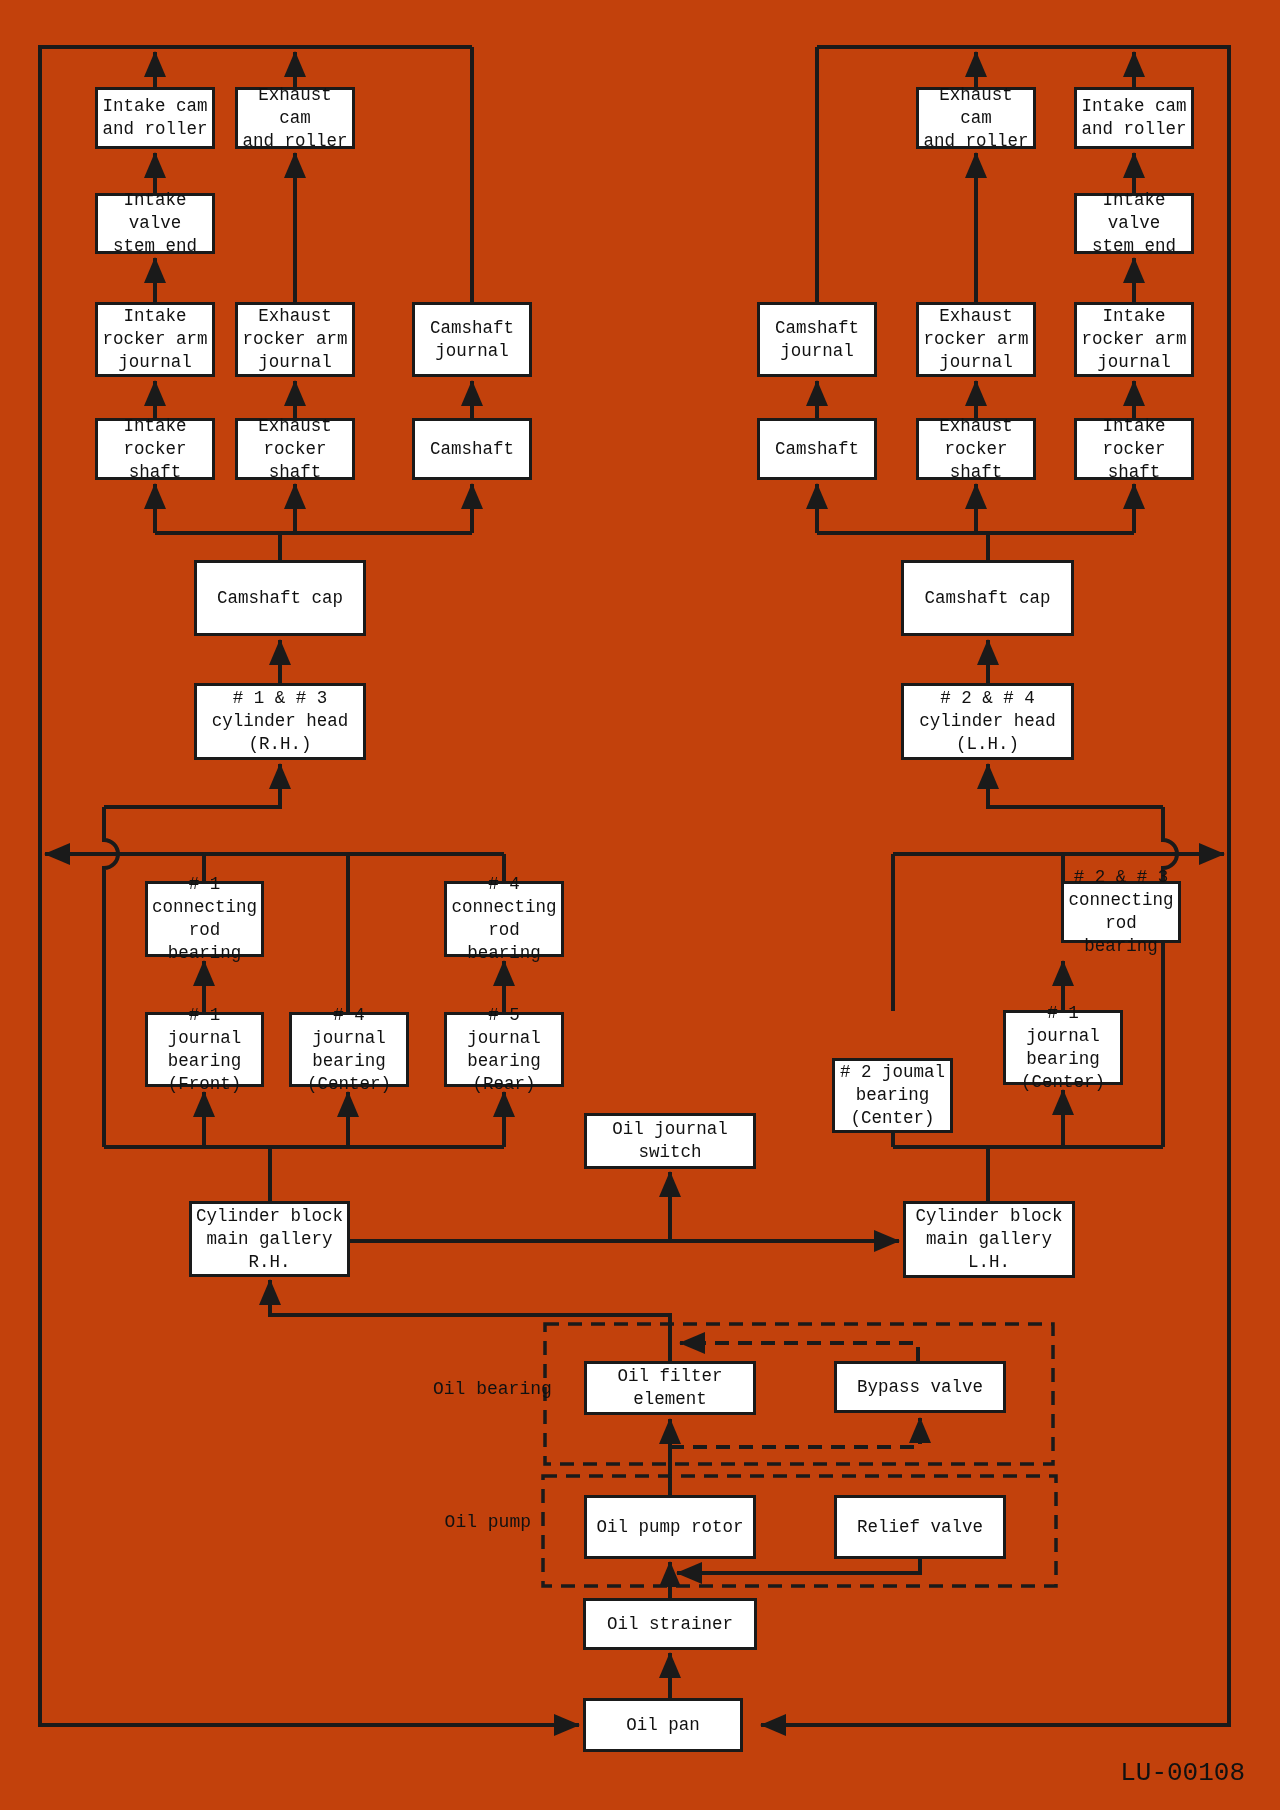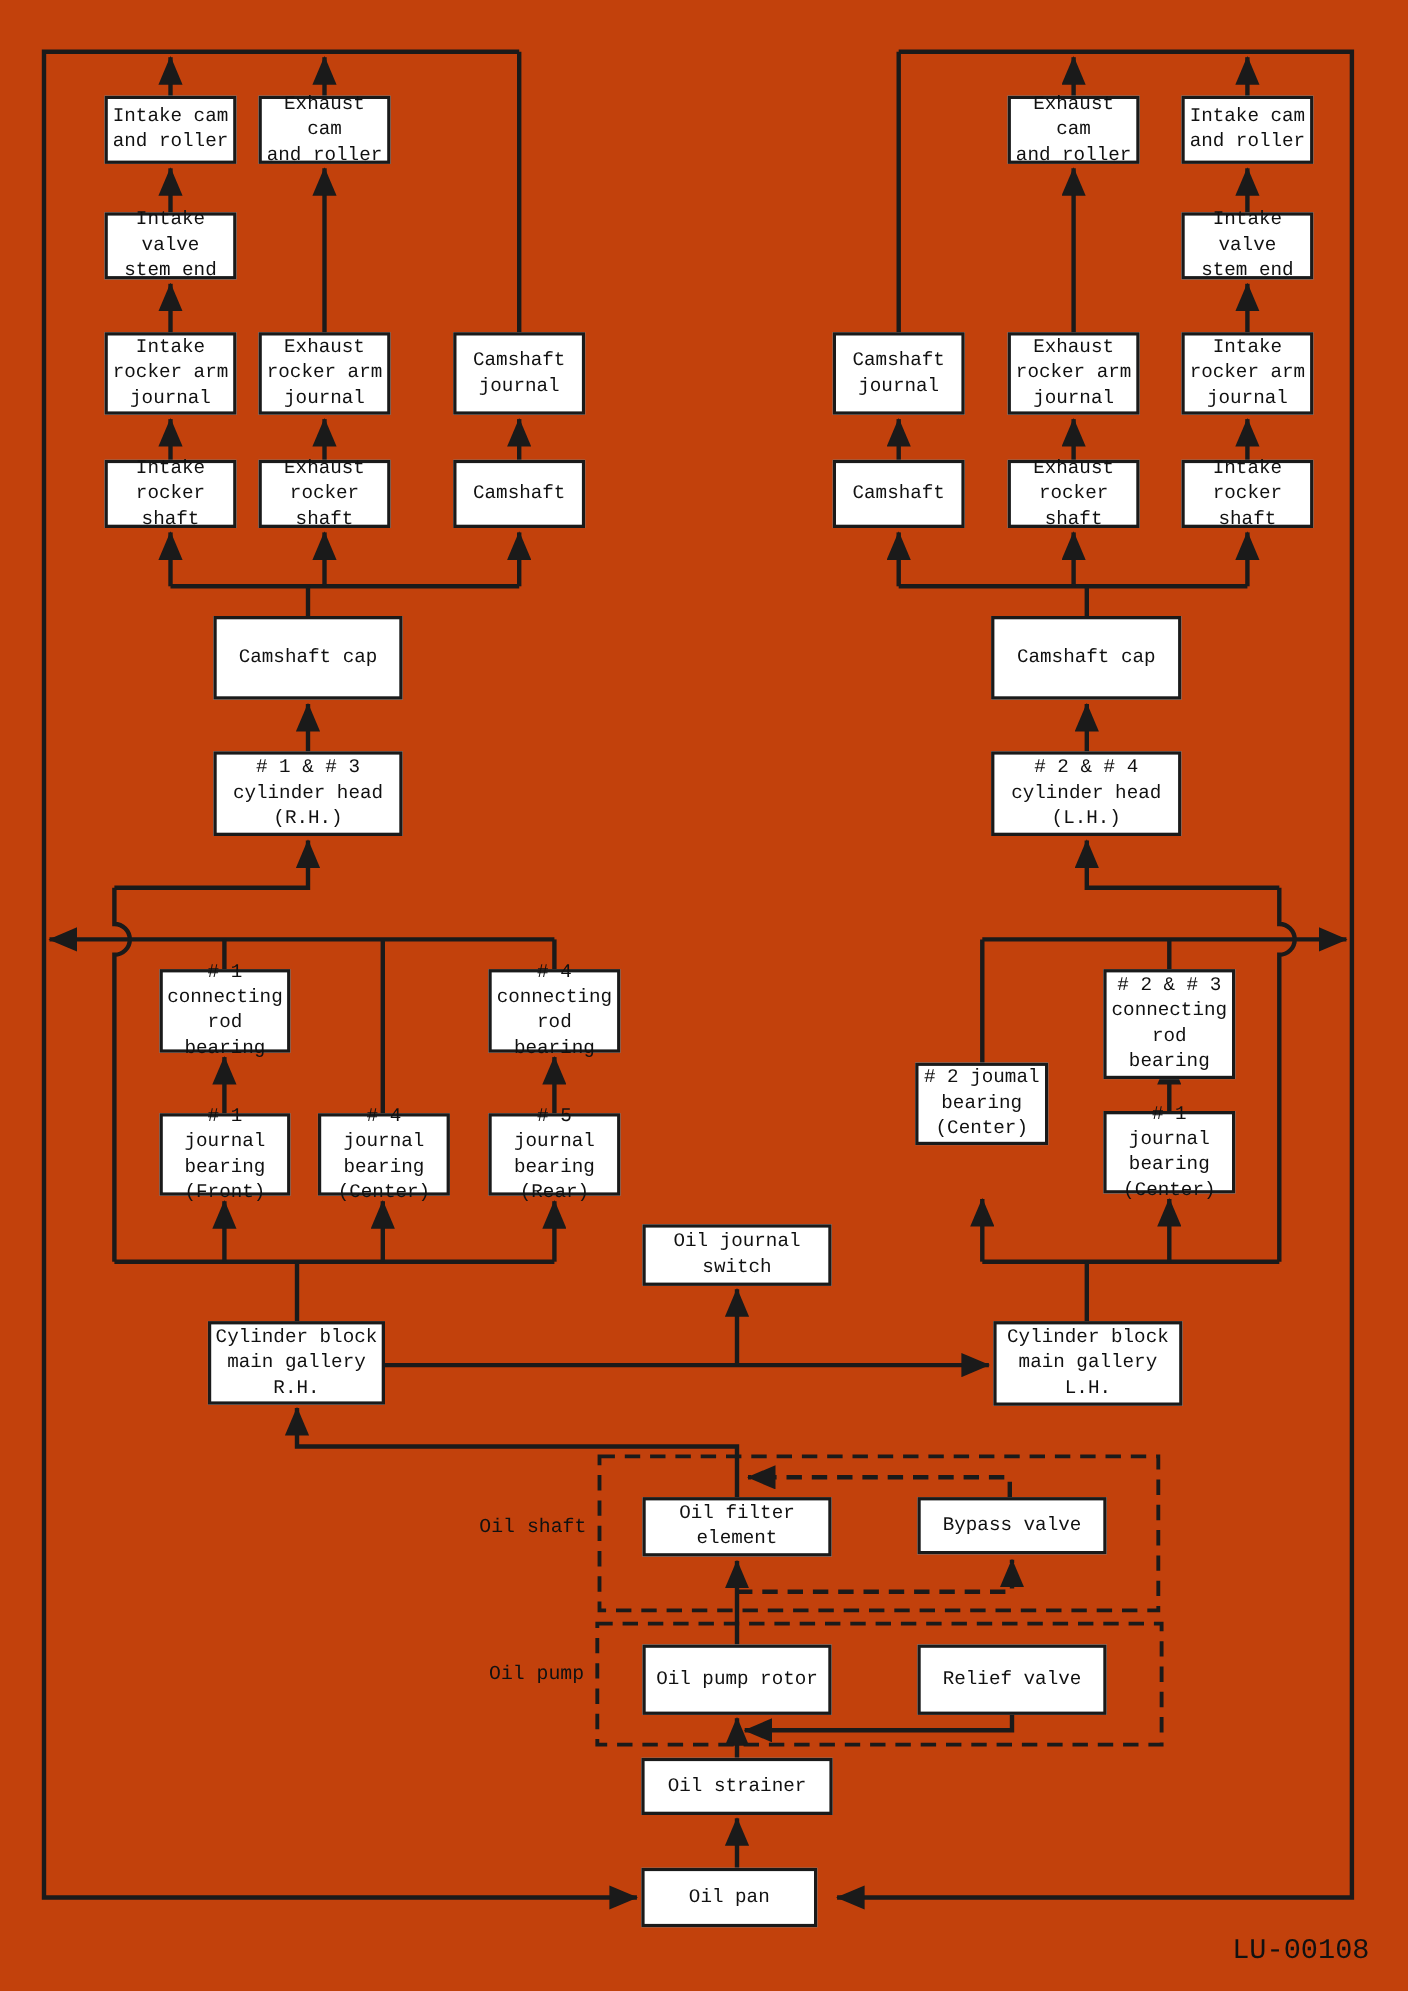--- a/index.html
+++ b/index.html
@@ -164,38 +164,38 @@
 journal</div>
   <div class="node" style="left:757px;top:418px;width:120px;height:62px">Camshaft</div>
   <div class="node" style="left:916px;top:418px;width:120px;height:62px">Exhaust
 rocker shaft</div>
   <div class="node" style="left:1074px;top:418px;width:120px;height:62px">Intake
 rocker shaft</div>
   <div class="node" style="left:901px;top:560px;width:173px;height:76px">Camshaft cap</div>
   <div class="node" style="left:901px;top:683px;width:173px;height:77px"># 2 &amp; # 4
 cylinder head
 (L.H.)</div>
-  <div class="node" style="left:1003px;top:881px;width:120px;height:100px"># 2 &amp; # 3
+  <div class="node" style="left:1061px;top:881px;width:120px;height:62px"># 2 &amp; # 3
 connecting
 rod bearing</div>
-  <div class="node" style="left:832px;top:966px;width:121px;height:75px"># 2 joumal
+  <div class="node" style="left:832px;top:1058px;width:121px;height:75px"># 2 joumal
 bearing
 (Center)</div>
   <div class="node" style="left:1003px;top:1010px;width:120px;height:75px"># 1 journal
 bearing
 (Center)</div>
   <div class="node" style="left:903px;top:1201px;width:172px;height:77px">Cylinder block
 main gallery L.H.</div>
 
   <div class="node" style="left:584px;top:1113px;width:172px;height:56px">Oil journal switch</div>
   <div class="node" style="left:584px;top:1361px;width:172px;height:54px">Oil filter element</div>
   <div class="node" style="left:834px;top:1361px;width:172px;height:52px">Bypass valve</div>
   <div class="node" style="left:834px;top:1495px;width:172px;height:64px">Relief valve</div>
   <div class="node" style="left:584px;top:1495px;width:172px;height:64px">Oil pump rotor</div>
   <div class="node" style="left:583px;top:1598px;width:174px;height:52px">Oil strainer</div>
   <div class="node" style="left:583px;top:1698px;width:160px;height:54px">Oil pan</div>
 
-  <div class="freelabel" style="left:433px;top:1378px;width:100px">Oil shaft</div>
+  <div class="freelabel" style="left:433px;top:1378px;width:100px">Oil bearing</div>
   <div class="freelabel" style="left:433px;top:1511px;width:98px">Oil pump</div>
 
   <div class="figcode" style="left:1045px;top:1760px;width:200px">LU-00108</div>
 
 </div>
 
 </body></html>

